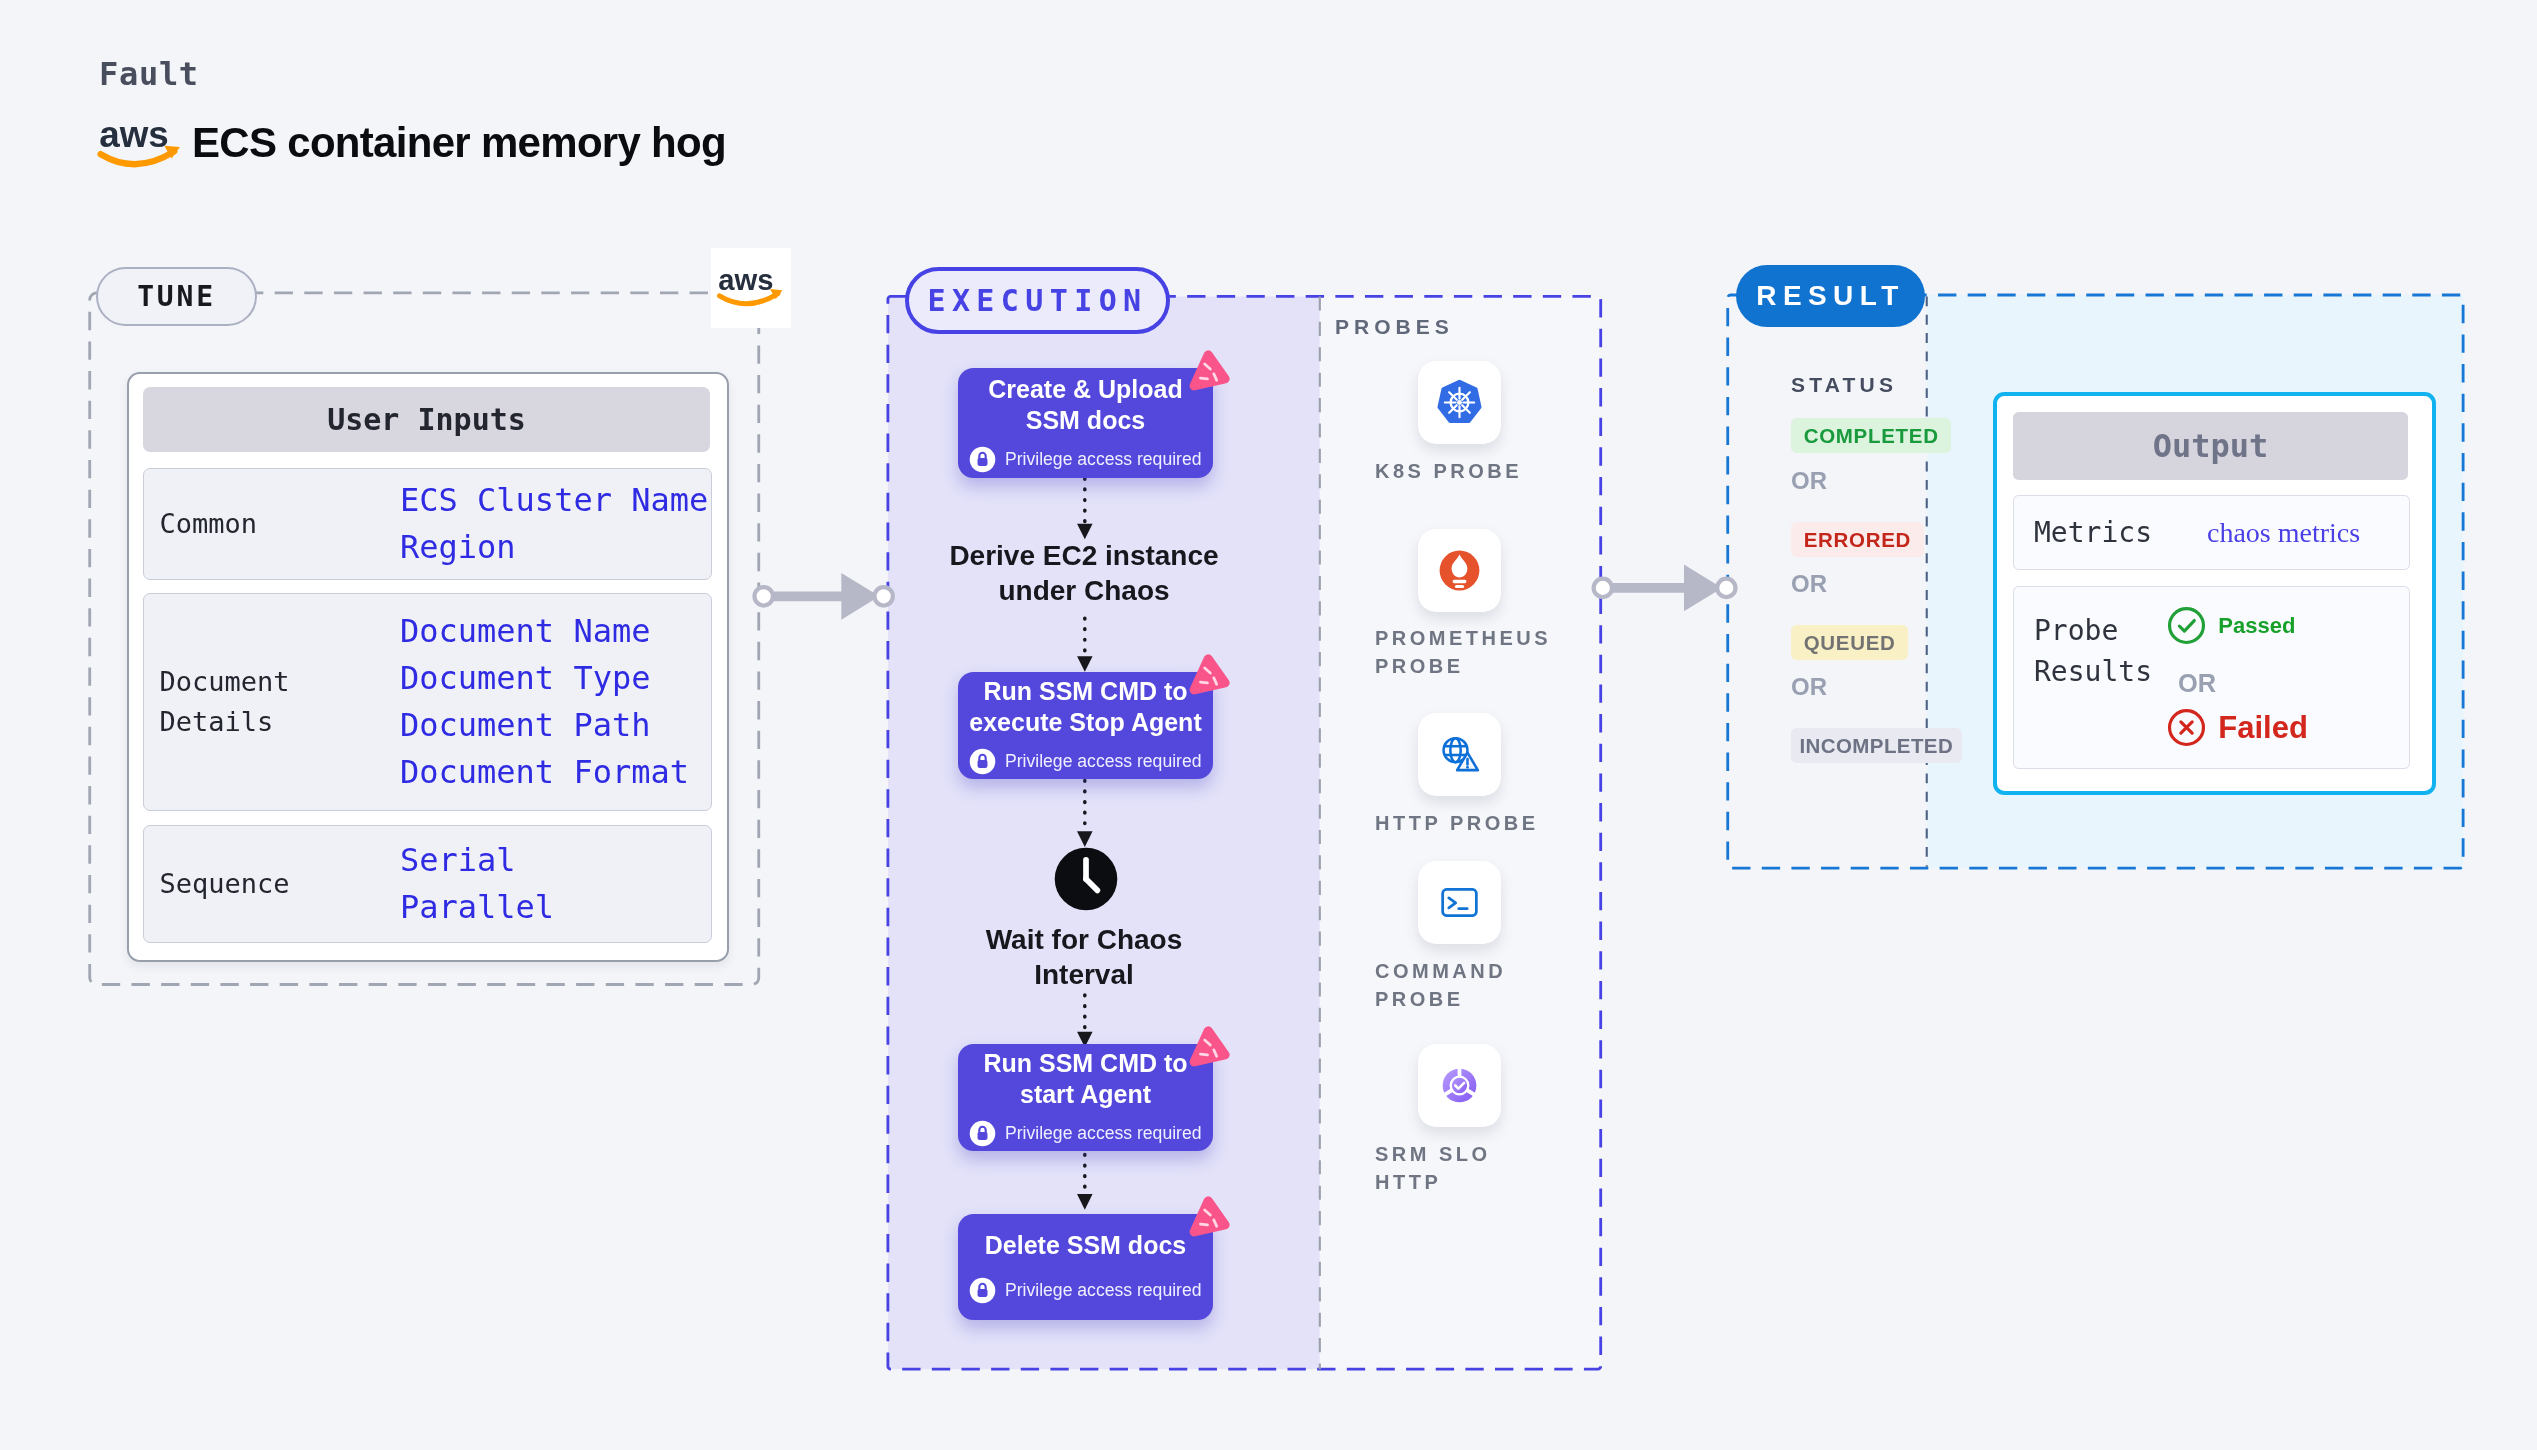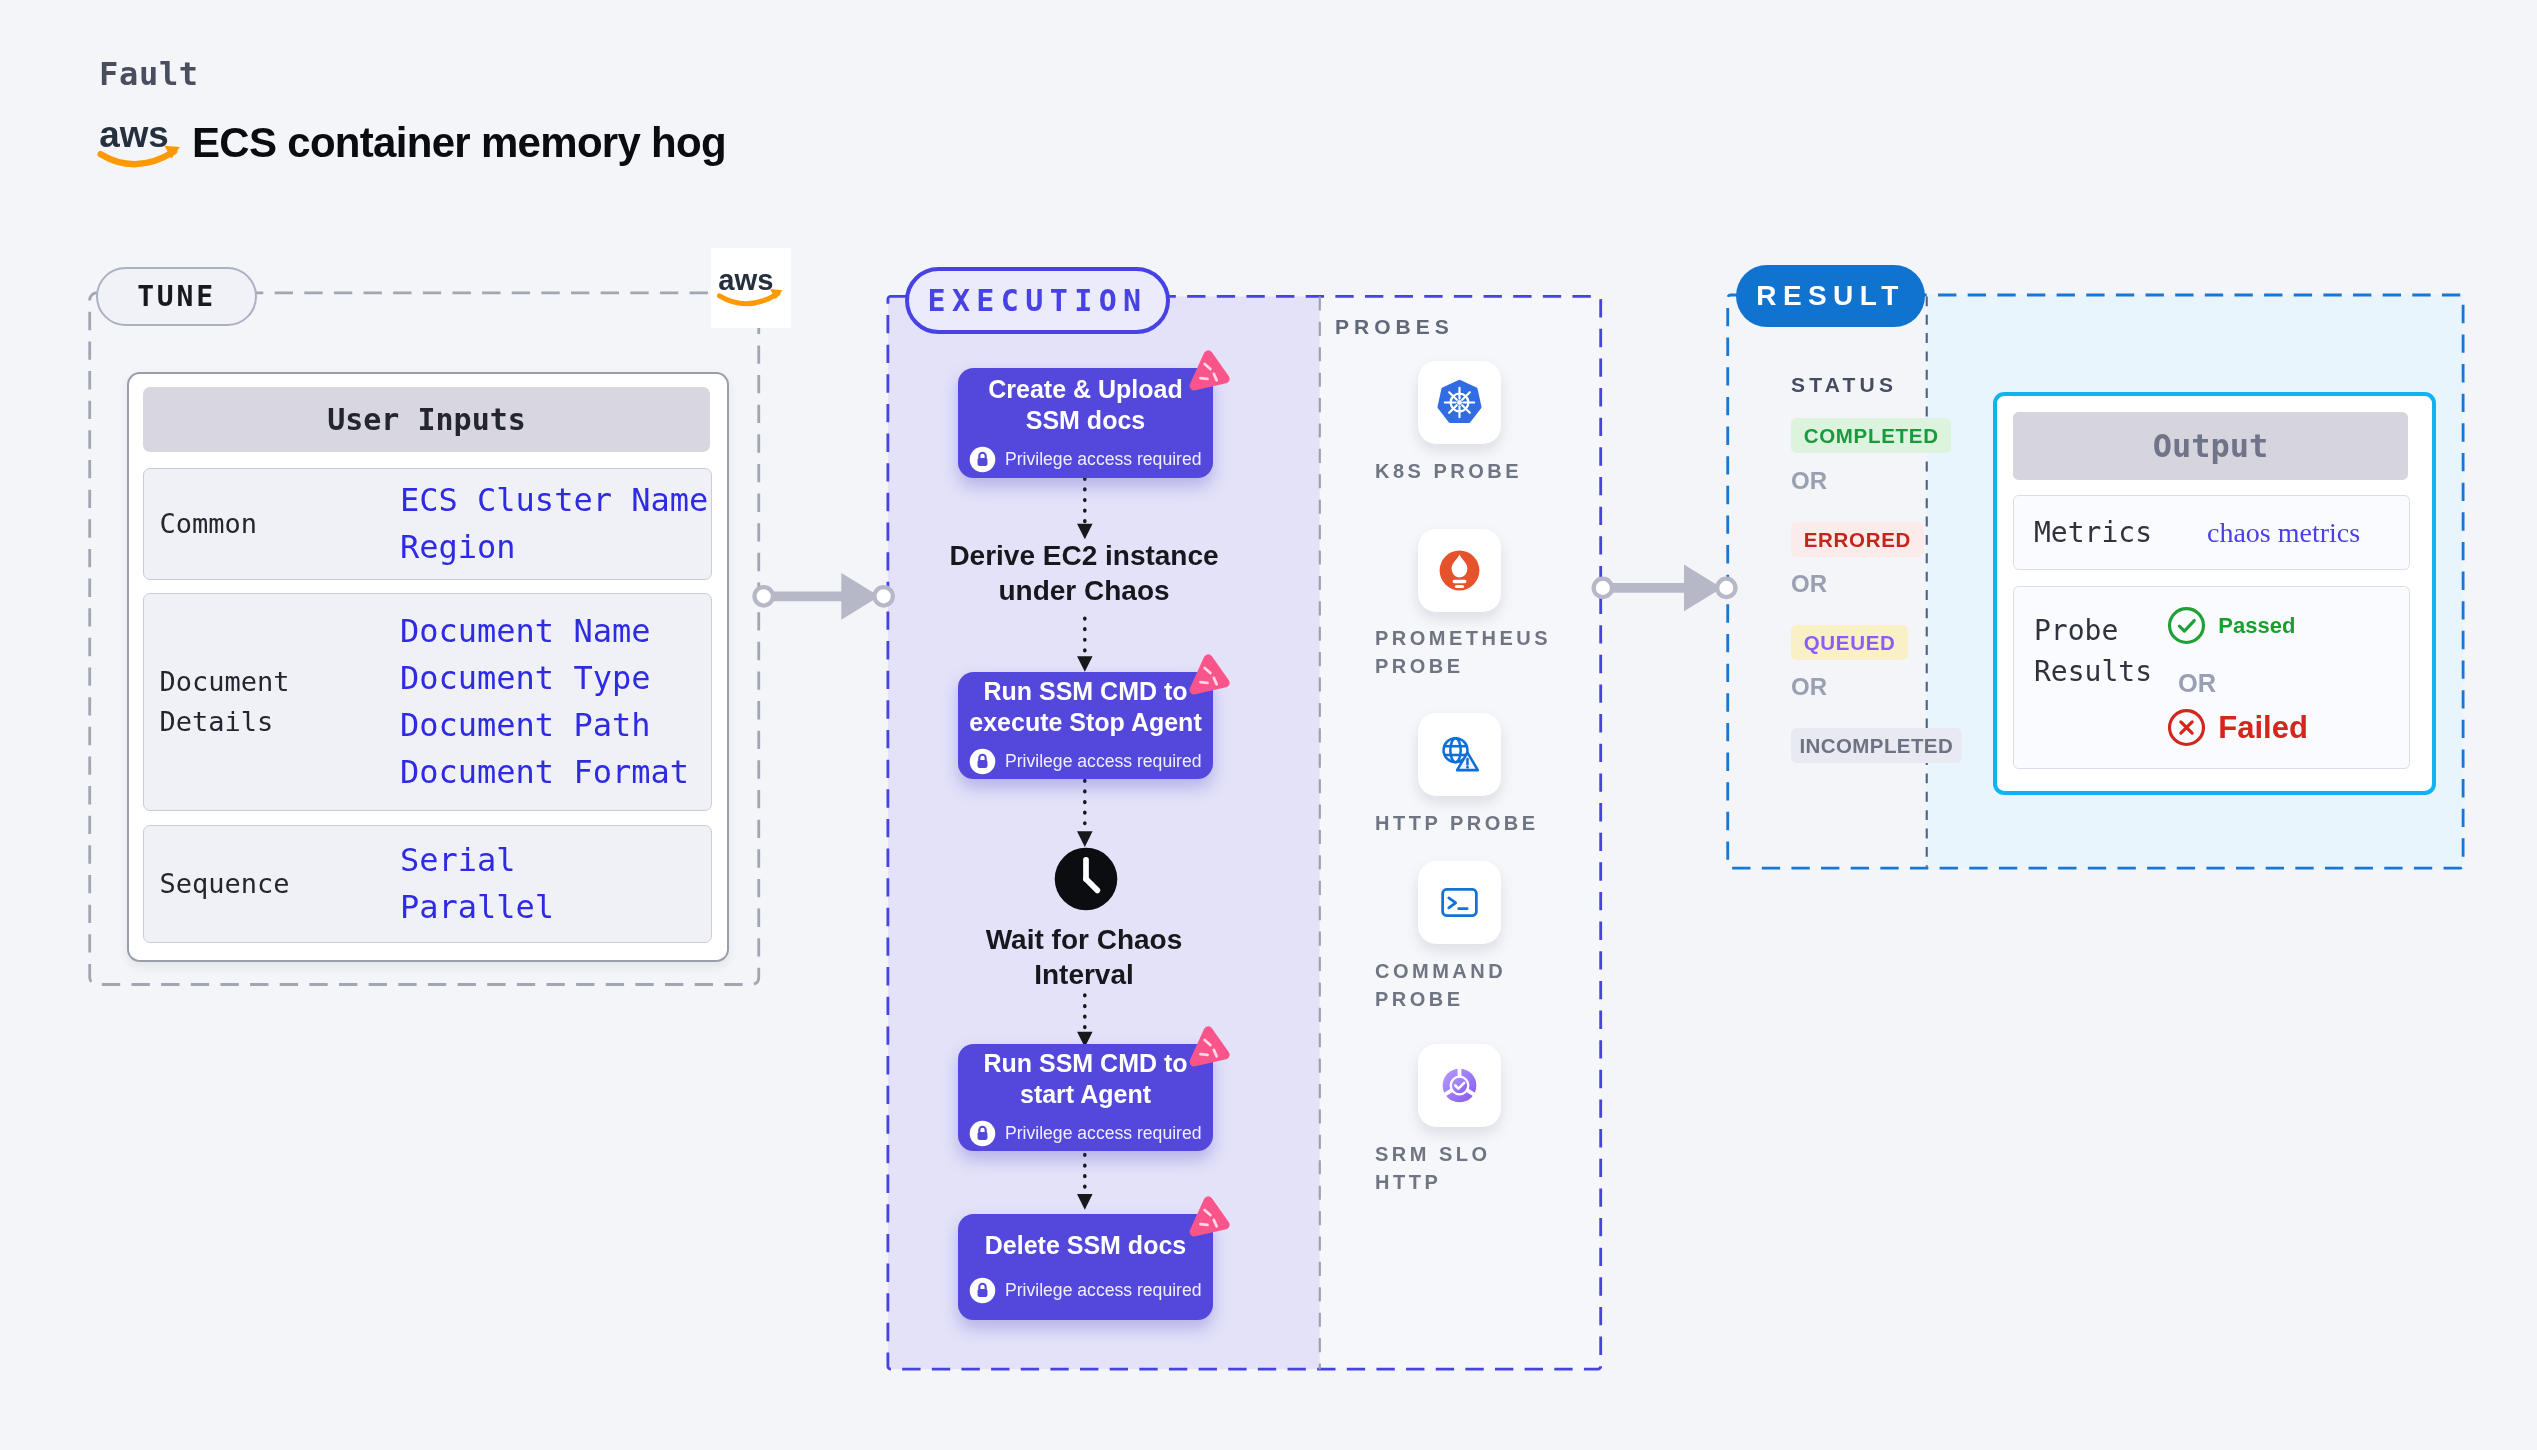--- a/index.html
+++ b/index.html
@@ -61,21 +61,21 @@
               box-shadow:0 7px 12.7px rgba(90,100,130,.16);display:flex;align-items:center;justify-content:center;}
   .probe-label{left:1375px;width:169px;font-size:20px;font-weight:700;color:#6f7582;letter-spacing:3.5px;
                line-height:28px;z-index:4;}
 
   
   .status-title{left:1791px;top:373px;font-size:21px;font-weight:700;color:#454c5f;letter-spacing:4.2px;z-index:4;}
   .status-badge{position:absolute;left:1791px;height:35px;border-radius:5.6px;display:flex;align-items:center;
                 padding:0 12.7px;font-size:20.5px;font-weight:800;letter-spacing:0.7px;z-index:4;}
   .st-completed{top:418px;background:#dcf3dd;color:#189a3d;}
   .st-errored{top:522px;background:#fcebeb;color:#c3261b;}
-  .st-queued{top:625px;background:#faf0c5;color:#8b5cf6;}
+  .st-queued{top:625px;background:#faf0c5;color:#737373;}
   .st-incompleted{top:728px;background:#e9eaf1;color:#6d7384;padding:0 8.5px;letter-spacing:0.4px;}
   .status-or{position:absolute;left:1791px;font-size:24px;font-weight:600;color:#98a0b1;z-index:4;}
   .or-1{top:467px;} .or-2{top:570px;} .or-3{top:673px;}
 
   
   .output-box{left:1993px;top:392px;width:435px;height:395px;background:#ffffff;border:4.2px solid #10b2ef;
               border-radius:11.3px;z-index:4;}
   .output-header{left:2013px;top:412px;width:395px;height:68px;background:#d6d5de;border-radius:5.6px;
                  display:flex;align-items:center;justify-content:center;z-index:5;
                  font-family:"DejaVu Sans Mono",monospace;font-size:32px;font-weight:700;color:#6f7488;}

